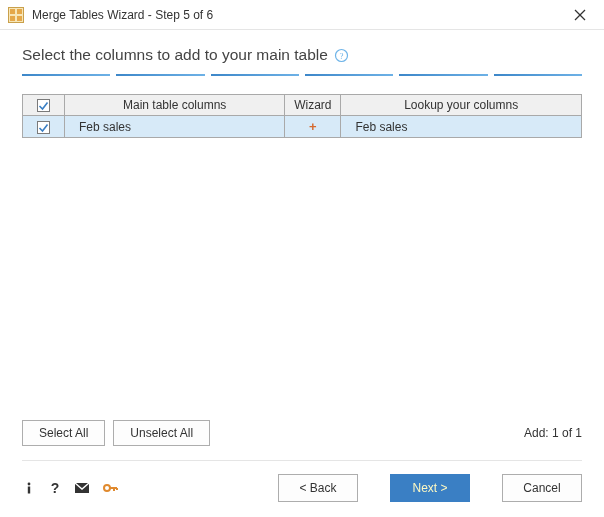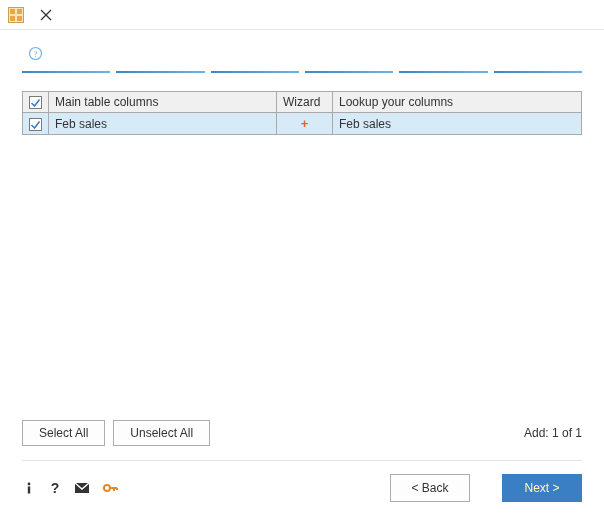--- a/index.html
+++ b/index.html
@@ -62,35 +62,35 @@
   }
   .table-wrap {
     border-top: 1px solid #a9a9a9;
   }
   table.grid {
     width: 100%;
     border-collapse: collapse;
     font-size: 12px;
   }
   table.grid th {
-    text-align: left;
+    text-align: center;
     font-weight: 400;
     background: #f0f0f0;
     border-left: 1px solid #a9a9a9;
     border-bottom: 1px solid #a9a9a9;
     padding: 3px 6px;
     color: #333;
   }
   table.grid th:last-child {
     border-right: 1px solid #a9a9a9;
   }
   table.grid td {
     border-left: 1px solid #a9a9a9;
     border-bottom: 1px solid #a9a9a9;
-    padding: 3px 6px;
+    padding: 3px 14px;
   }
   table.grid td:last-child {
     border-right: 1px solid #a9a9a9;
   }
   table.grid tr.datarow td {
     background: #d7eaf8;
   }
   .col-check { width: 26px; text-align: center; }
   .col-action { width: 56px; text-align: center; }
   .check {
@@ -171,30 +171,32 @@
 <div class="titlebar">
   <span class="app-icon">
     <svg width="16" height="16" viewBox="0 0 16 16">
       <rect x="0.5" y="0.5" width="15" height="15" fill="#f7e6b8" stroke="#c9a04b"></rect>
       <rect x="2" y="2" width="5" height="5" fill="#e5a84a"></rect>
       <rect x="9" y="2" width="5" height="5" fill="#e5a84a"></rect>
       <rect x="2" y="9" width="5" height="5" fill="#e5a84a"></rect>
       <rect x="9" y="9" width="5" height="5" fill="#e5a84a"></rect>
     </svg>
   </span>
+  <span class="title">Merge Tables Wizard - Step 5 of 6</span>
   <span class="close-btn">
     <svg width="12" height="12" viewBox="0 0 12 12">
       <line x1="1" y1="1" x2="11" y2="11" stroke="#333" stroke-width="1.2"></line>
       <line x1="11" y1="1" x2="1" y2="11" stroke="#333" stroke-width="1.2"></line>
     </svg>
   </span>
 </div>
 
 <div class="content">
   <div class="heading">
+    <span>Select the columns to add to your main table</span>
     <span class="help-icon">
       <svg width="15" height="15" viewBox="0 0 15 15">
         <circle cx="7.5" cy="7.5" r="6" fill="none" stroke="#6fb4e8" stroke-width="1.2"></circle>
         <text x="7.5" y="11" text-anchor="middle" font-size="9" fill="#6fb4e8" font-family="Segoe UI">?</text>
       </svg>
     </span>
   </div>
 
   <div class="tracks">
     <div class="track"></div>
@@ -277,14 +279,15 @@
         <line x1="7.5" y1="7" x2="15" y2="7" stroke="#e08a2f" stroke-width="2"></line>
         <line x1="12" y1="7" x2="12" y2="10" stroke="#e08a2f" stroke-width="2"></line>
         <line x1="15" y1="7" x2="15" y2="9" stroke="#e08a2f" stroke-width="2"></line>
       </svg>
     </span>
   </div>
   <span class="spacer"></span>
   <div class="nav-buttons">
     <button class="btn">&lt; Back</button>
     <button class="btn btn-primary">Next &gt;</button>
+    <button class="btn">Cancel</button>
   </div>
 </div>
 
 </body></html>

